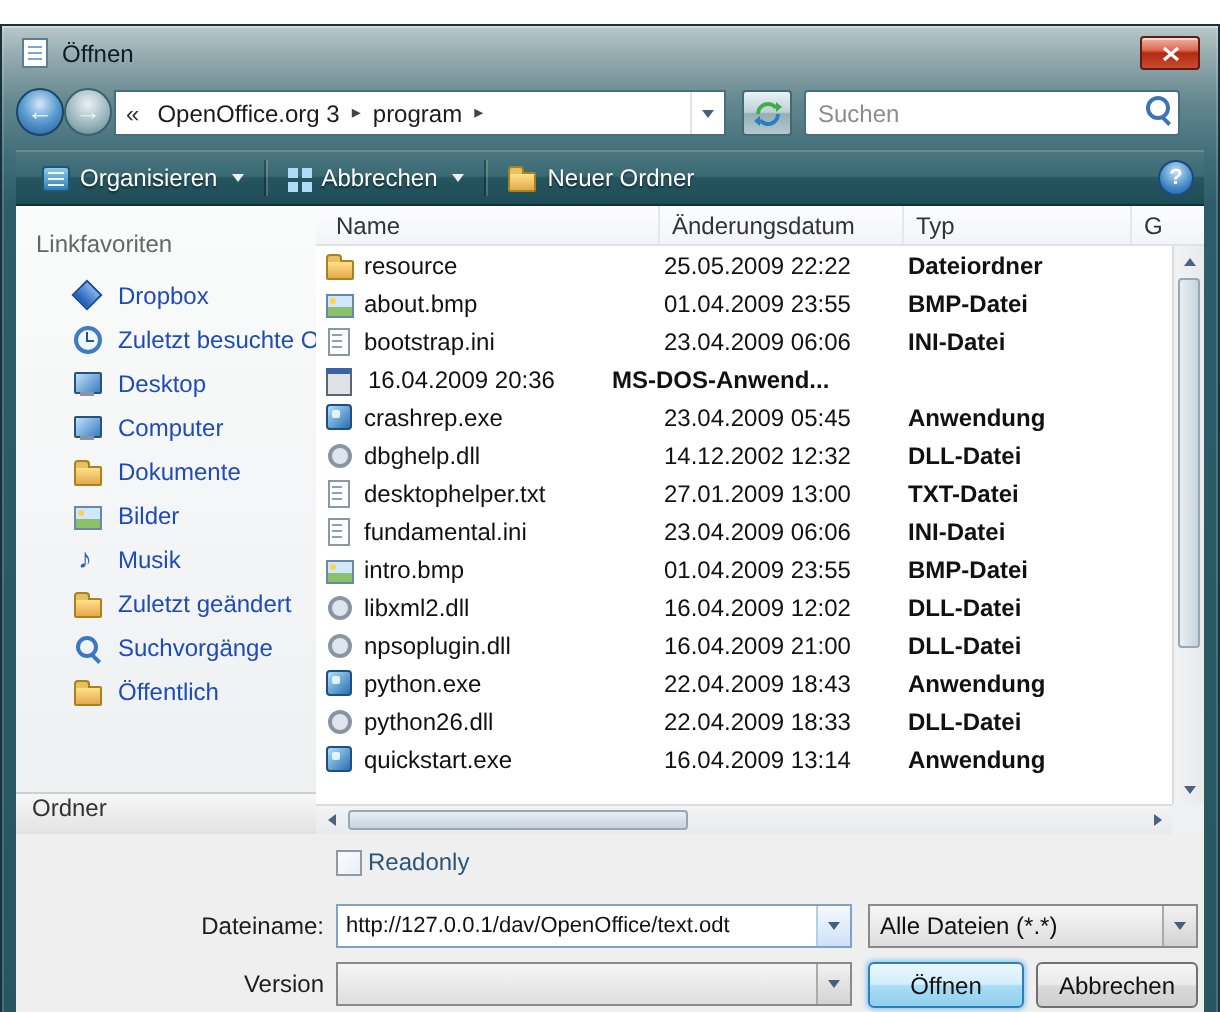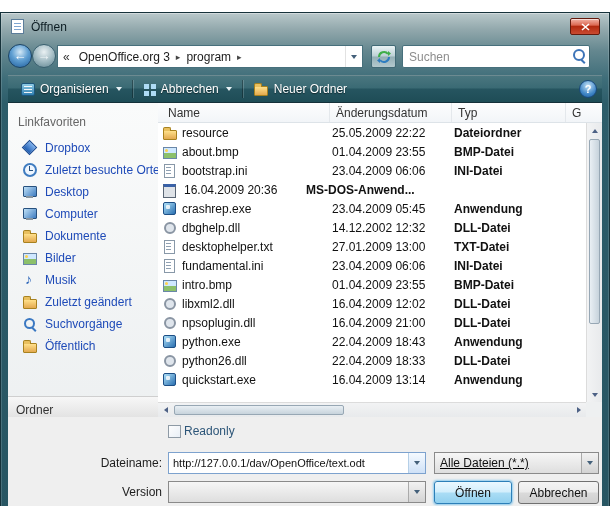--- a/index.html
+++ b/index.html
@@ -43,21 +43,21 @@
   .bc-sep { font-size: 9px; color: #444; padding: 0 2px; }
   .bc-dd { margin-left: auto; width: 17px; height: 100%; display: flex; align-items: center;
     justify-content: center; border-left: 1px solid #e2e2e2; cursor: pointer; }
   .tri-down { width: 0; height: 0; border-left: 3px solid transparent; border-right: 3px solid transparent;
     border-top: 4px solid #44607a; }
   .refresh-btn { position: absolute; left: 363px; top: 4px; width: 25px; height: 23px;
     background: linear-gradient(#eaf3f5 0%,#bcd0d5 48%,#94afb6 52%,#b4c9ce 100%);
     border: 1px solid #416a76; border-radius: 2px; display: flex; align-items: center;
     justify-content: center; cursor: pointer; }
   .searchbox { position: absolute; left: 394px; top: 4px; right: 12px; height: 23px;
-    background: #fff; border: 1px solid #47707c; border-radius: 2px; display: flex; align-items: center; }
+    background: #fff; border: 1px solid #47707c; border-radius: 2px; display: flex; }
   .searchbox input { flex: 1; border: 0; outline: 0; font-family: inherit; font-size: 12px;
     padding: 0 6px; color: #333; background: transparent; }
   .searchbox input::placeholder { color: #8d8d8d; }
   .mag-icon { position: relative; width: 20px; height: 20px; flex: none; }
   .mag-icon::before { content:""; position:absolute; left:3px; top:2px; width:8px; height:8px;
     border: 2px solid #3d74b8; border-radius: 50%; }
   .mag-icon::after { content:""; position:absolute; left:12px; top:12px; width:5px; height:2px;
     background:#3d74b8; transform: rotate(45deg); transform-origin: 0 0; }
 
   
@@ -83,25 +83,25 @@
     border: 1px solid #1a4a7c; color: #fff; font-size: 11px; font-weight: bold;
     display: flex; align-items: center; justify-content: center; cursor: pointer; }
 
   
   .client { position: absolute; top: 90px; left: 7px; right: 7px; bottom: 7px; background: #efefef; }
 
   
   .sidebar { position: absolute; left: 0; top: 0; width: 174px; height: 314px;
     background: linear-gradient(180deg,#fafbfb,#edf0f1); border-right: 1px solid #d8dadc; }
   .sb-header { padding: 12px 0 8px 10px; font-size: 12px; color: #666; }
-  .sb-item { display: flex; align-items: center; gap: 7px; height: 22px; padding-left: 14px;
+  .sb-item { display: flex; align-items: center; gap: 7px; height: 22px; padding-left: 28px;
     font-size: 12px; color: #1f4bb8; cursor: pointer; white-space: nowrap; }
   .sb-folders { position: absolute; bottom: 0; left: 0; right: 0; height: 21px;
     background: linear-gradient(#f7f7f7,#e3e3e3); border-top: 1px solid #cfcfcf;
-    display: flex; align-items: flex-end; padding: 0 8px; font-size: 12px; color: #333; cursor: pointer; }
+    display: flex; align-items: flex-start; padding: 0 8px; font-size: 12px; color: #333; cursor: pointer; }
   .tri-up { width: 0; height: 0; border-left: 4px solid transparent; border-right: 4px solid transparent;
     border-bottom: 5px solid #777; margin-left: auto; }
 
   
   .sico, .fico { display: inline-block; width: 16px; height: 16px; position: relative; flex: none; }
   [data-icon="folder"]::before, [data-icon="documents"]::before, [data-icon="public"]::before, [data-icon="recent"]::before {
     content:""; position:absolute; left:1px; top:5px; width:12px; height:8px;
     background: linear-gradient(#ffe08a,#e3a94f); border: 1px solid #a8821f; border-radius: 1px; }
   [data-icon="folder"]::after, [data-icon="documents"]::after, [data-icon="public"]::after, [data-icon="recent"]::after {
     content:""; position:absolute; left:1px; top:2px; width:6px; height:3px;
@@ -189,21 +189,21 @@
   .combo { position: absolute; height: 22px; background: #fff; border: 1px solid #7da2ce;
     display: flex; align-items: center; cursor: pointer; }
   .combo .dd-btn { width: 17px; height: 100%; flex: none; margin-left: auto;
     background: linear-gradient(#f5faff,#cfe1f7); border-left: 1px solid #b5cfe7;
     display: flex; align-items: center; justify-content: center; }
   .combo.gray { background: linear-gradient(#f6f6f6,#dedede); border: 1px solid #8a8a8a; }
   .combo.gray .dd-btn { background: linear-gradient(#f2f2f2,#d3d3d3); border-left: 1px solid #aaa; }
   .combo-filename { left: 160px; top: 349px; width: 258px; }
   .combo-filename input { flex: 1; min-width: 0; border: 0; outline: 0; font-family: inherit;
     font-size: 11px; padding: 0 4px; color: #111; background: transparent; }
-  .combo-filetype { left: 426px; top: 349px; width: 165px; text-decoration: underline; }
+  .combo-filetype { left: 426px; top: 349px; width: 165px; }
   .combo-filetype .val { font-size: 12px; padding: 0 5px; color: #111; white-space: nowrap; overflow: hidden; }
   .combo-version { left: 160px; top: 378px; width: 258px; }
   .btn { position: absolute; height: 23px; border-radius: 3px; font-family: inherit; font-size: 12px;
     color: #111; cursor: pointer; }
   .btn-open { left: 426px; top: 378px; width: 78px; border: 1px solid #2c7fb8;
     background: linear-gradient(#eaf8ff,#d2eefc 48%,#aaddf5 52%,#91d0ef);
     box-shadow: 0 0 2px 1px rgba(80,180,235,.6); }
   .btn-cancel { left: 510px; top: 378px; width: 81px; border: 1px solid #707070;
     background: linear-gradient(#f4f4f4,#ebebeb 48%,#dadada 52%,#cfcfcf); }
 </style>

